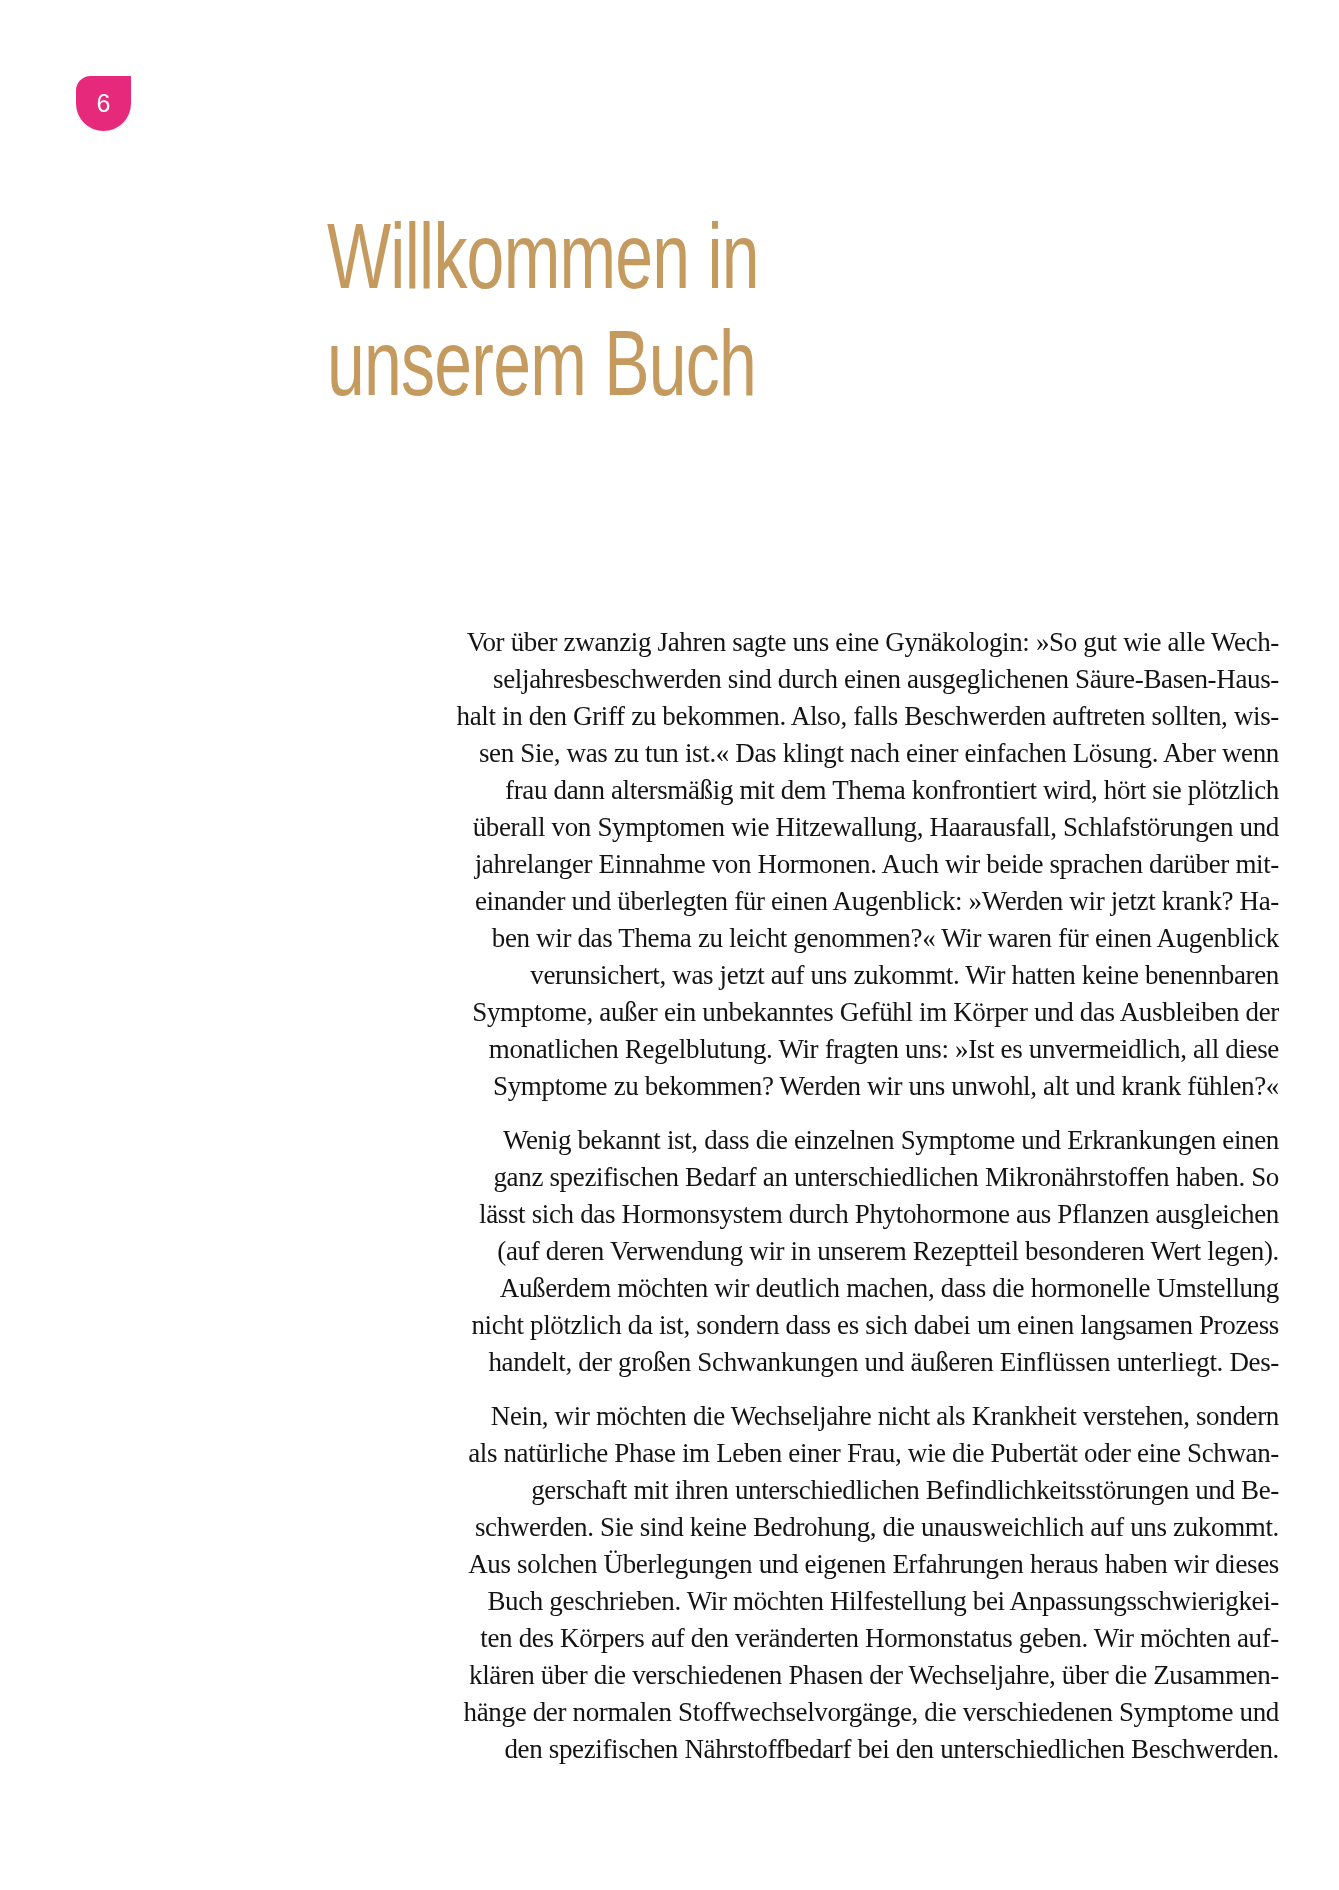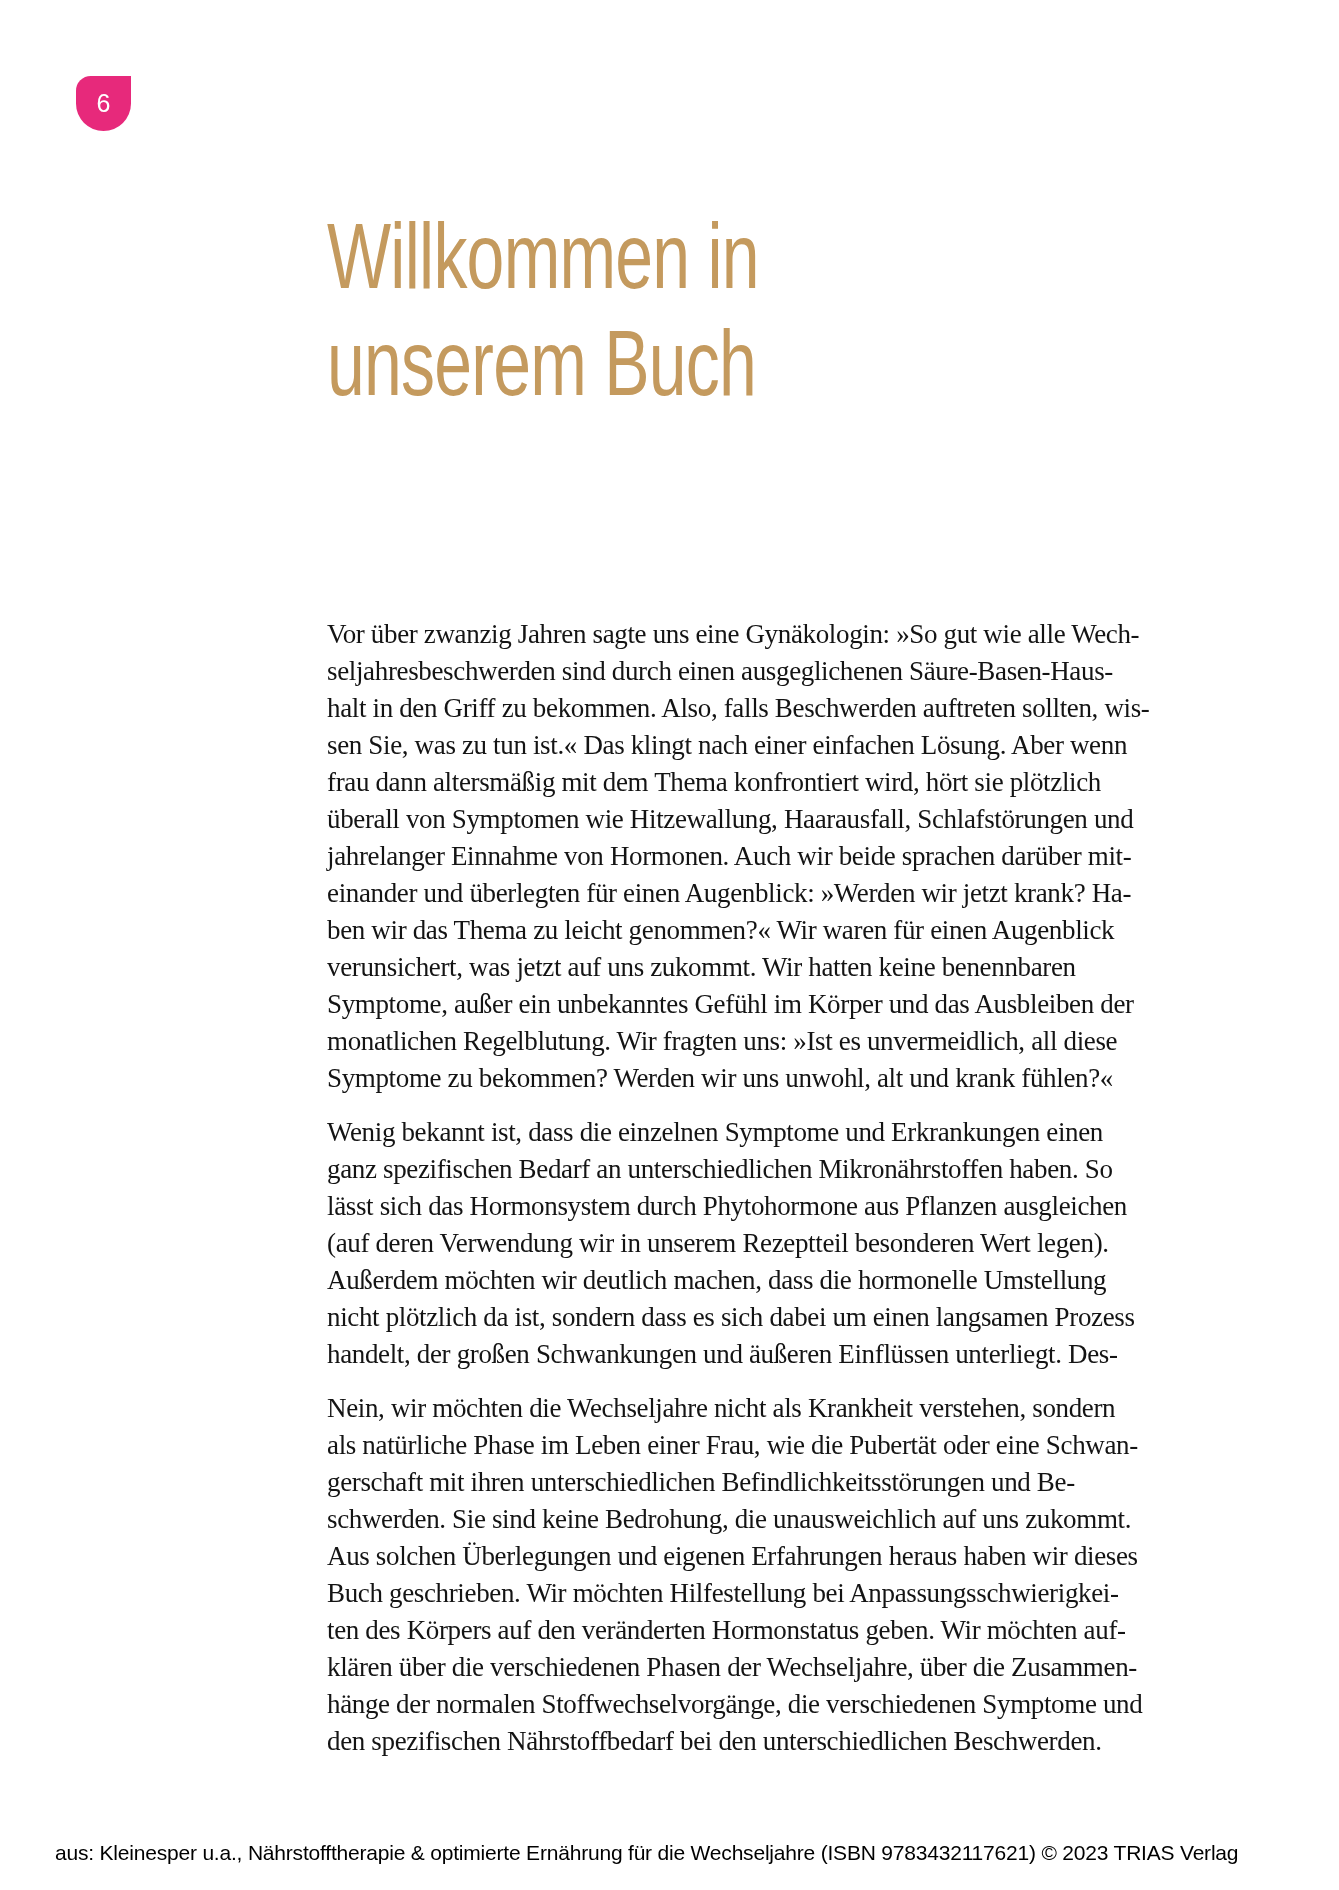--- a/index.html
+++ b/index.html
@@ -53,22 +53,23 @@
     left: 327px;
     top: 616px;
     width: 960px;
     color: #141414;
     font-family: "Liberation Serif", serif;
     font-size: 27px;
     line-height: 37px;
     letter-spacing: -0.35px;
   }
   .body-text p {
-    margin: 0;
+    margin: 8px;
     white-space: pre;
+    text-align: right;
   }
   .body-text p + p {
     margin-top: 17px;
   }
   .credit-line {
     position: absolute;
     left: 55px;
     top: 1840px;
     color: #000000;
     font-family: "Liberation Sans", sans-serif;
@@ -116,15 +117,14 @@
 gerschaft mit ihren unterschiedlichen Befindlichkeitsstörungen und Be-
 schwerden. Sie sind keine Bedrohung, die unausweichlich auf uns zukommt.
 Aus solchen Überlegungen und eigenen Erfahrungen heraus haben wir dieses
 Buch geschrieben. Wir möchten Hilfestellung bei Anpassungsschwierigkei-
 ten des Körpers auf den veränderten Hormonstatus geben. Wir möchten auf-
 klären über die verschiedenen Phasen der Wechseljahre, über die Zusammen-
 hänge der normalen Stoffwechselvorgänge, die verschiedenen Symptome und
 den spezifischen Nährstoffbedarf bei den unterschiedlichen Beschwerden.</p>
   </div>
 
-  <div class="credit-line">aus: Kleinesper u.a., Nährstofftherapie &amp; optimierte Ernährung für die Wechseljahre (ISBN 9783432117621) © 2023 TRIAS Verlag</div>
 
 </div>
 
 </body></html>

